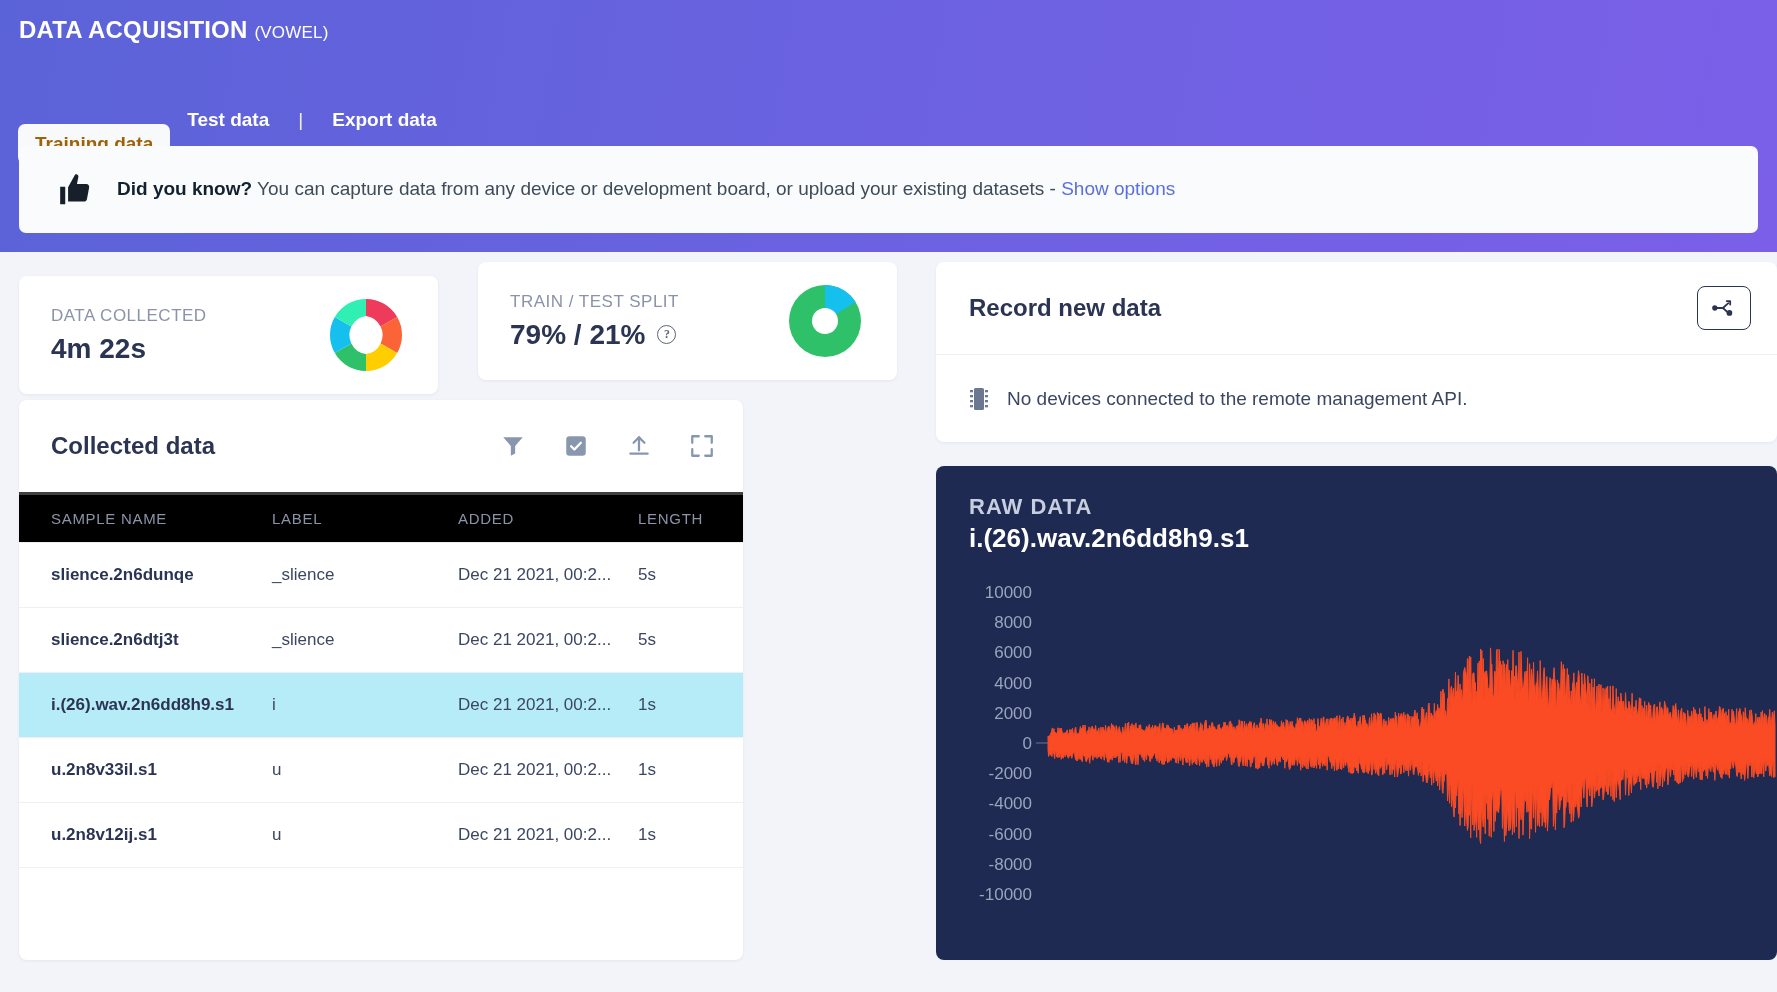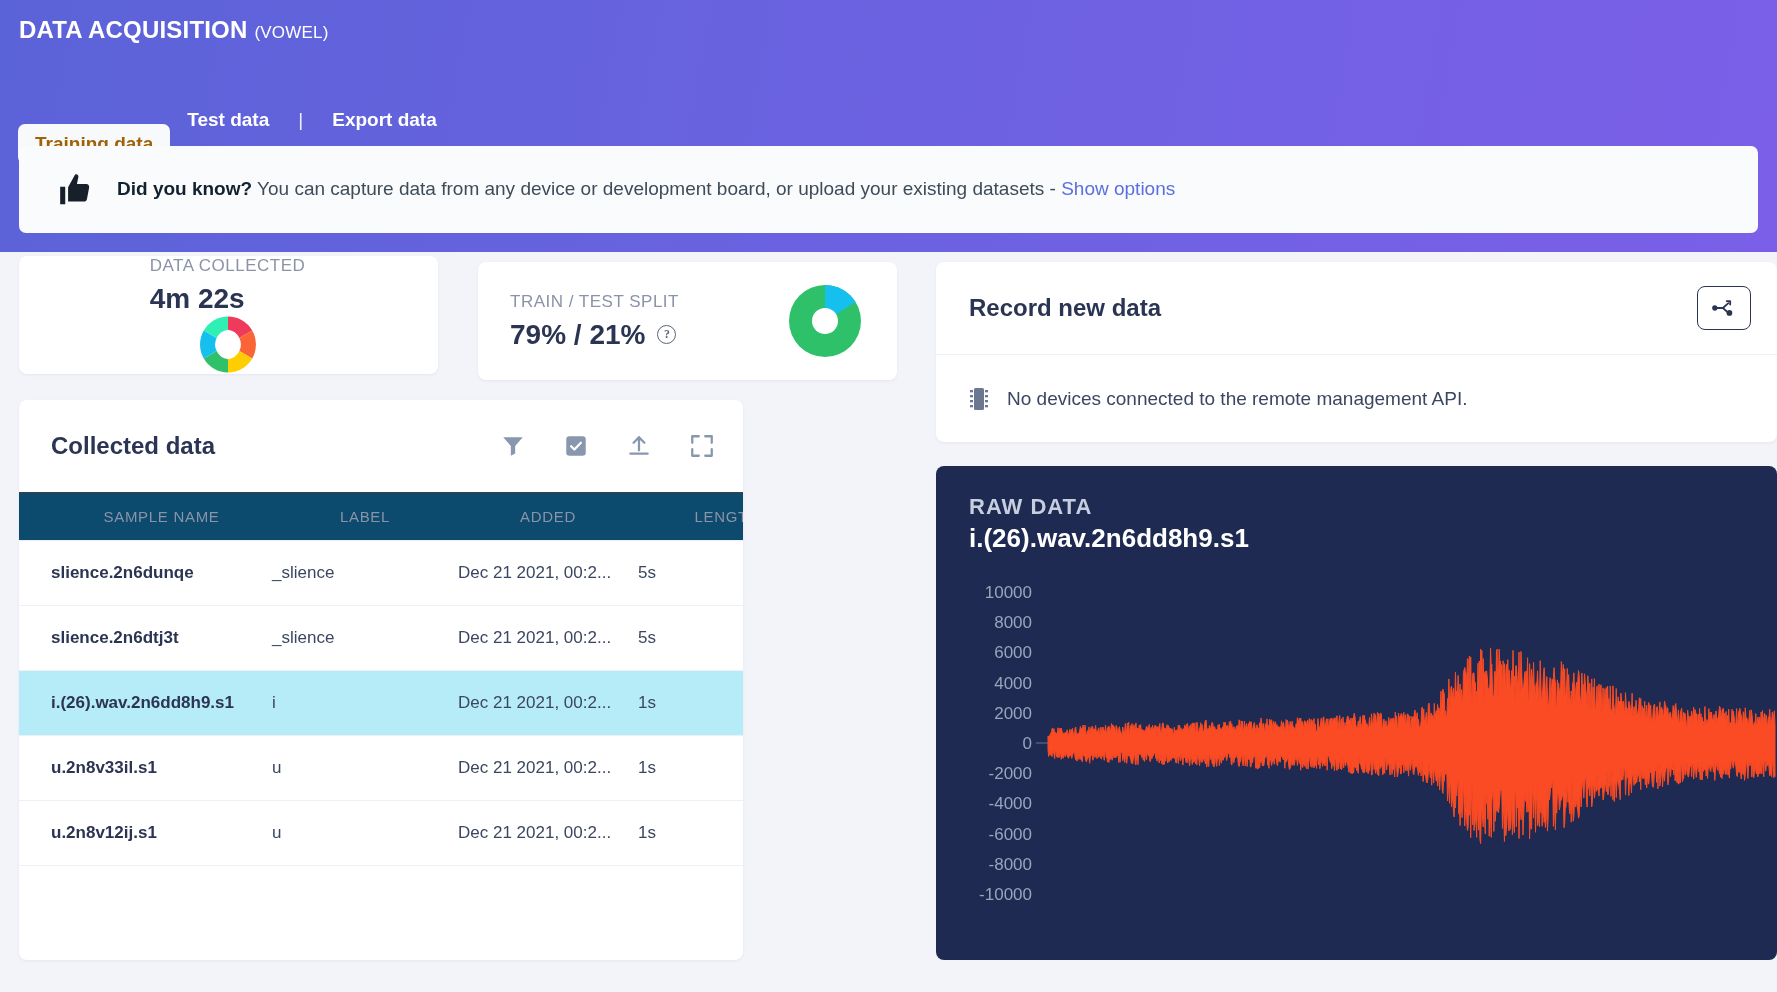--- a/index.html
+++ b/index.html
@@ -52,21 +52,21 @@
   
   .card {
     background: #ffffff; border-radius: 8px;
     box-shadow: 0 1px 3px rgba(40,50,90,.07);
   }
   .stat-card {
     position: absolute; height: 118px;
     display: flex; align-items: center; justify-content: space-between;
     padding: 0 34px 0 32px;
   }
-  #stat-collected { left: 19px; top: 256px; width: 419px; flex-direction: column; }
+  #stat-collected { left: 19px; top: 276px; width: 419px; }
   #stat-split     { left: 478px; top: 262px; width: 419px; }
   .stat-label {
     font-size: 17px; color: #8b93a8; letter-spacing: .5px; margin-bottom: 7px;
     white-space: nowrap;
   }
   .stat-value {
     font-size: 28px; font-weight: 700; color: #2b3553; white-space: nowrap;
     display: flex; align-items: center; gap: 12px;
   }
   .help-dot {
@@ -84,23 +84,23 @@
   .panel-head {
     height: 92px; display: flex; align-items: center;
     padding: 0 28px 0 32px; justify-content: space-between;
   }
   .panel-title { font-size: 24px; font-weight: 700; color: #2b3553; }
   .panel-icons { display: flex; align-items: center; gap: 37px; }
   .icon-btn { width: 26px; height: 26px; color: #8897ad; cursor: pointer; display:block; }
 
   table.data { width: 100%; border-collapse: collapse; table-layout: fixed; }
   table.data thead th {
-    background: #0c4a6e; text-align: center;
+    background: #000000; text-align: left;
     font-size: 15px; font-weight: 400; color: #8b93a8; letter-spacing: .7px;
-    padding: 15px 0 15px 0; border-top: 1px solid #404040; border-bottom: 1px solid #eceef4;
+    padding: 15px 0 15px 0; border-top: 3px solid #404040; border-bottom: 1px solid #eceef4;
   }
   table.data th.c-name { padding-left: 32px; width: 253px; }
   table.data th.c-label { width: 186px; }
   table.data th.c-added { width: 180px; }
   table.data th.c-length { width: 178px; }
   table.data th.c-menu  { width: 80px; }
   table.data tbody td {
     font-size: 17px; color: #3b4661; padding: 22px 0;
     border-bottom: 1px solid #eef0f5; vertical-align: middle;
   }

